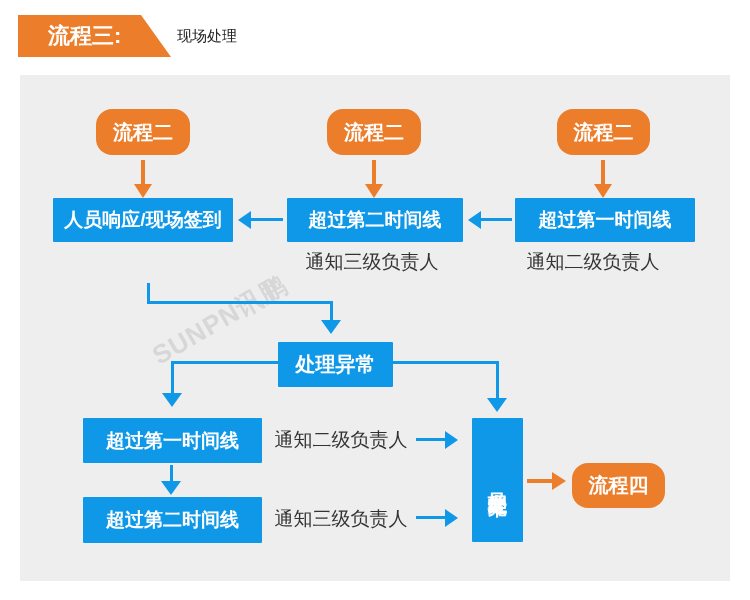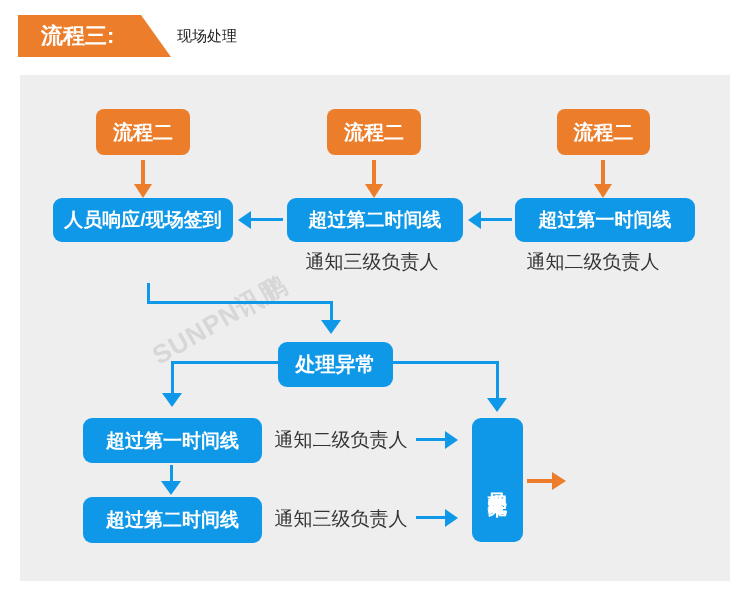--- a/index.html
+++ b/index.html
@@ -17,21 +17,21 @@
     background: var(--page-bg);
     font-family: "Liberation Sans", "DejaVu Sans", sans-serif;
     overflow: hidden;
   }
   .ribbon {
     position: absolute; left: 18px; top: 15px;
     width: 153px; height: 42px;
     background: var(--orange);
     clip-path: polygon(0 0, 123px 0, 100% 100%, 0 100%);
     color: #fff; font-size: 22px; font-weight: 700;
-    line-height: 42px; padding-left: 23px;
+    line-height: 42px; padding-left: 30px;
   }
   .subtitle {
     position: absolute; left: 177px; top: 27px;
     font-size: 15px; color: #222222; line-height: 18px; text-align: center;
   }
   .panel {
     position: absolute; left: 20px; top: 75px;
     width: 710px; height: 506px;
     background: var(--panel-bg);
   }
@@ -42,22 +42,22 @@
     color: rgba(60,60,60,0.13);
     transform: rotate(-30deg);
     font-weight: 700;
     pointer-events: none;
   }
   .obox, .bbox {
     position: absolute; display: flex;
     align-items: center; justify-content: center;
     color: #fff; font-weight: 700; text-align: center;
   }
-  .obox { background: var(--orange); border-radius: 8px; font-size: 20px; }
-  .bbox { background: var(--blue); border-radius: 9px; font-size: 19px; }
+  .obox { background: var(--orange); border-radius: 16px; font-size: 20px; }
+  .bbox { background: var(--blue); border-radius: 1px; font-size: 19px; }
   .caption {
     position: absolute; color: var(--caption-text);
     font-size: 19px; line-height: 22px; text-align: center;
   }
   .hline, .vline { position: absolute; background: var(--blue); }
   .oline { position: absolute; background: var(--orange); }
   .head { position: absolute; width: 0; height: 0; }
   .head-down-blue  { border-left: 10px solid transparent; border-right: 10px solid transparent; border-top: 14px solid var(--blue); }
   .head-down-orange{ border-left: 9px solid transparent;  border-right: 9px solid transparent;  border-top: 14px solid var(--orange); }
   .head-left-blue  { border-top: 9px solid transparent; border-bottom: 9px solid transparent; border-right: 13px solid var(--blue); }
@@ -132,14 +132,15 @@
   <div class="hline" style="left:416px;top:516px;width:29px;height:3px;"></div>
   <div class="head head-right-blue" style="left:445px;top:509px;"></div>
 
   <div class="bbox" style="left:472px;top:418px;width:51px;height:124px;">
     <span class="vtext">异常处理完毕</span>
   </div>
 
   <div class="oline" style="left:527px;top:479px;width:25px;height:4px;"></div>
   <div class="head head-right-orange" style="left:552px;top:472px;"></div>
 
+  <div class="obox" style="left:572px;top:463px;width:93px;height:45px;">流程四</div>
 
 </div>
 
 </body></html>

